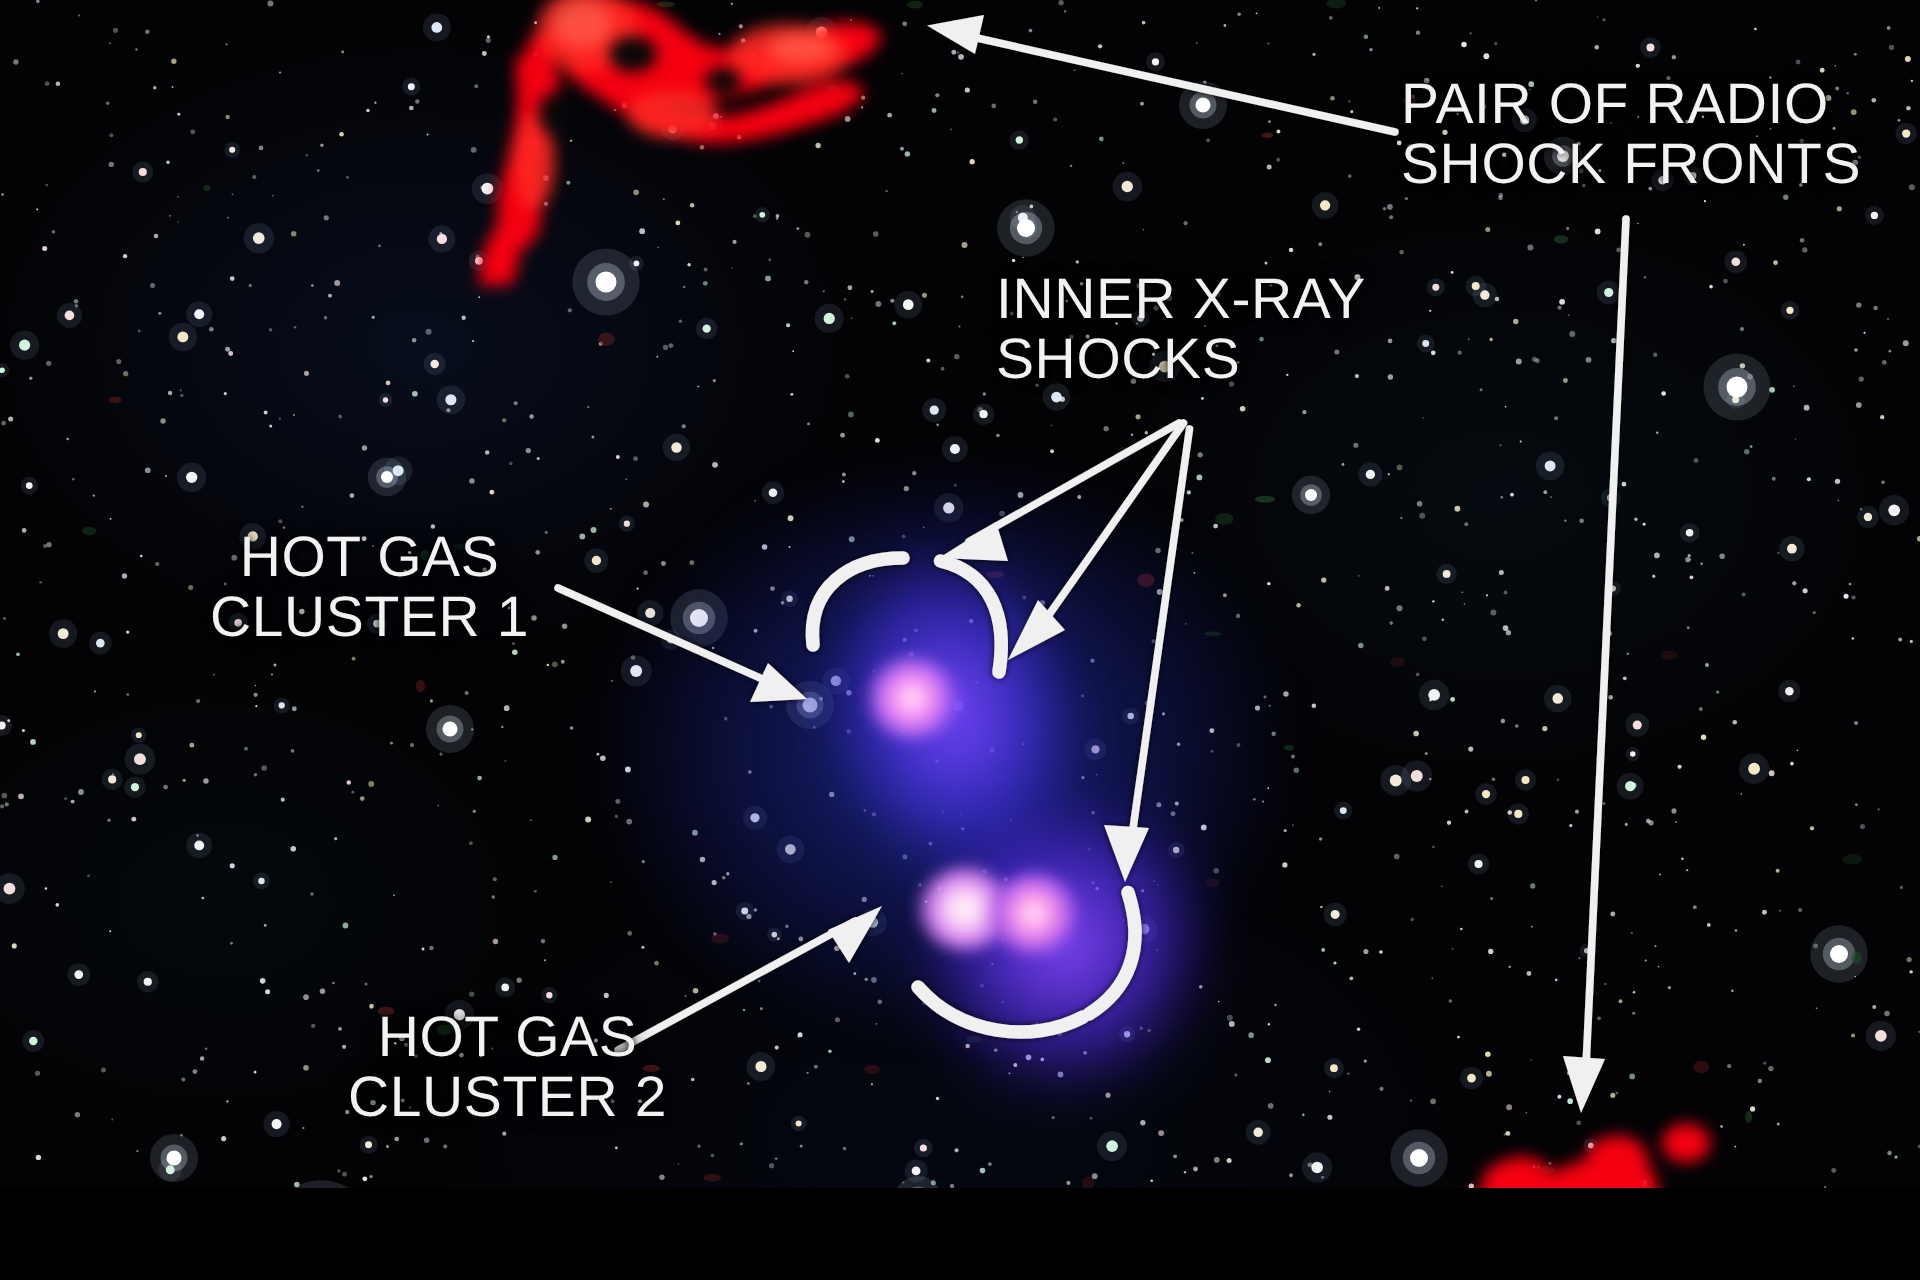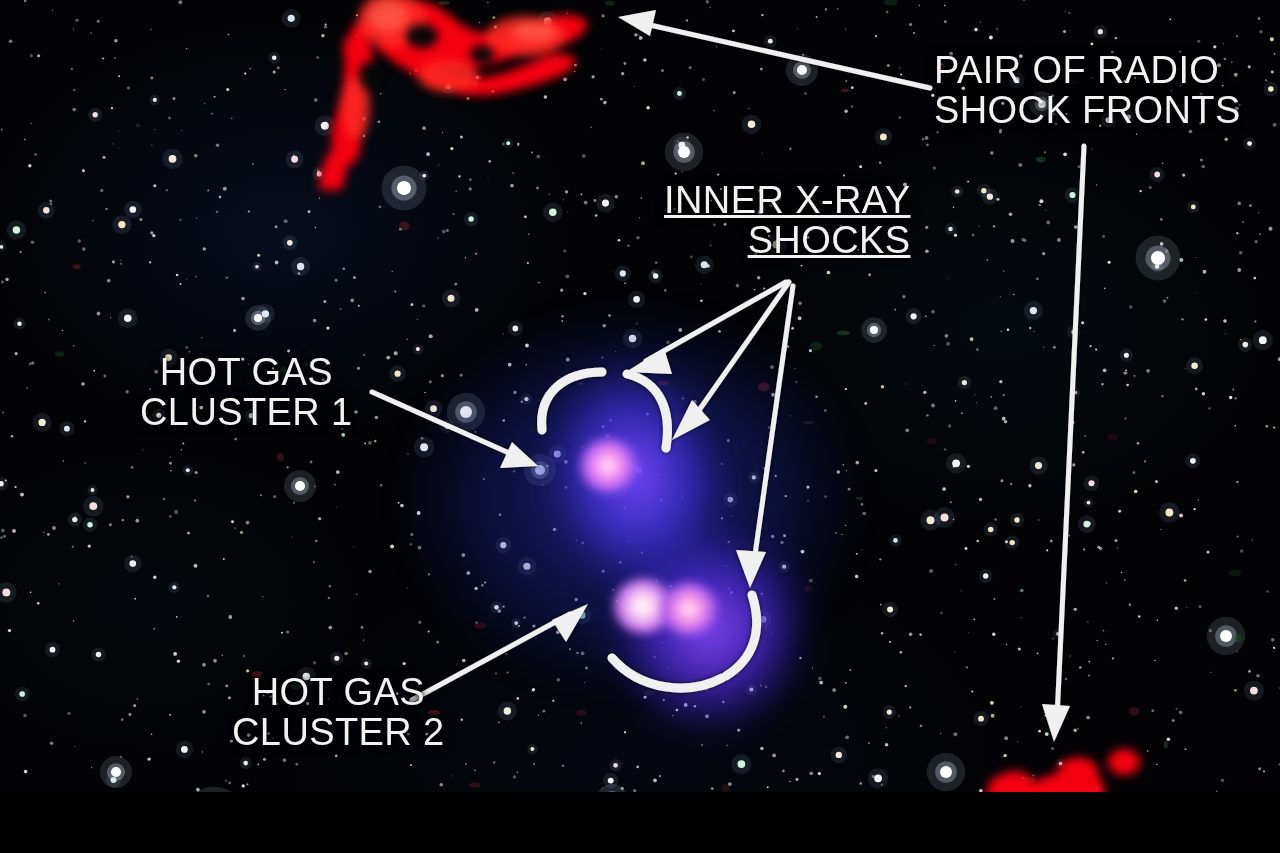--- a/index.html
+++ b/index.html
@@ -63,21 +63,21 @@
     position:absolute;
     color:#f2f2f2;
     font-size:38px;
     line-height:1.06;
     letter-spacing:.4px;
     font-weight:400;
     white-space:pre-line;
     text-shadow:0 0 5px rgba(0,0,0,.95), 0 0 12px rgba(0,0,0,.8);
   }
   #lbl-pair{left:934px;top:50px;}
-  #lbl-inner{left:664px;top:180px;text-align:right;text-decoration:underline;}
+  #lbl-inner{left:664px;top:180px;text-align:left;}
   #lbl-hg1{left:140px;top:352px;text-align:center;}
   #lbl-hg2{left:232px;top:672px;text-align:center;}
 </style>
 </head>
 <body>
 
 <div id="stage">
 
   <div class="sky"></div>
   <div class="skyglow"></div>

